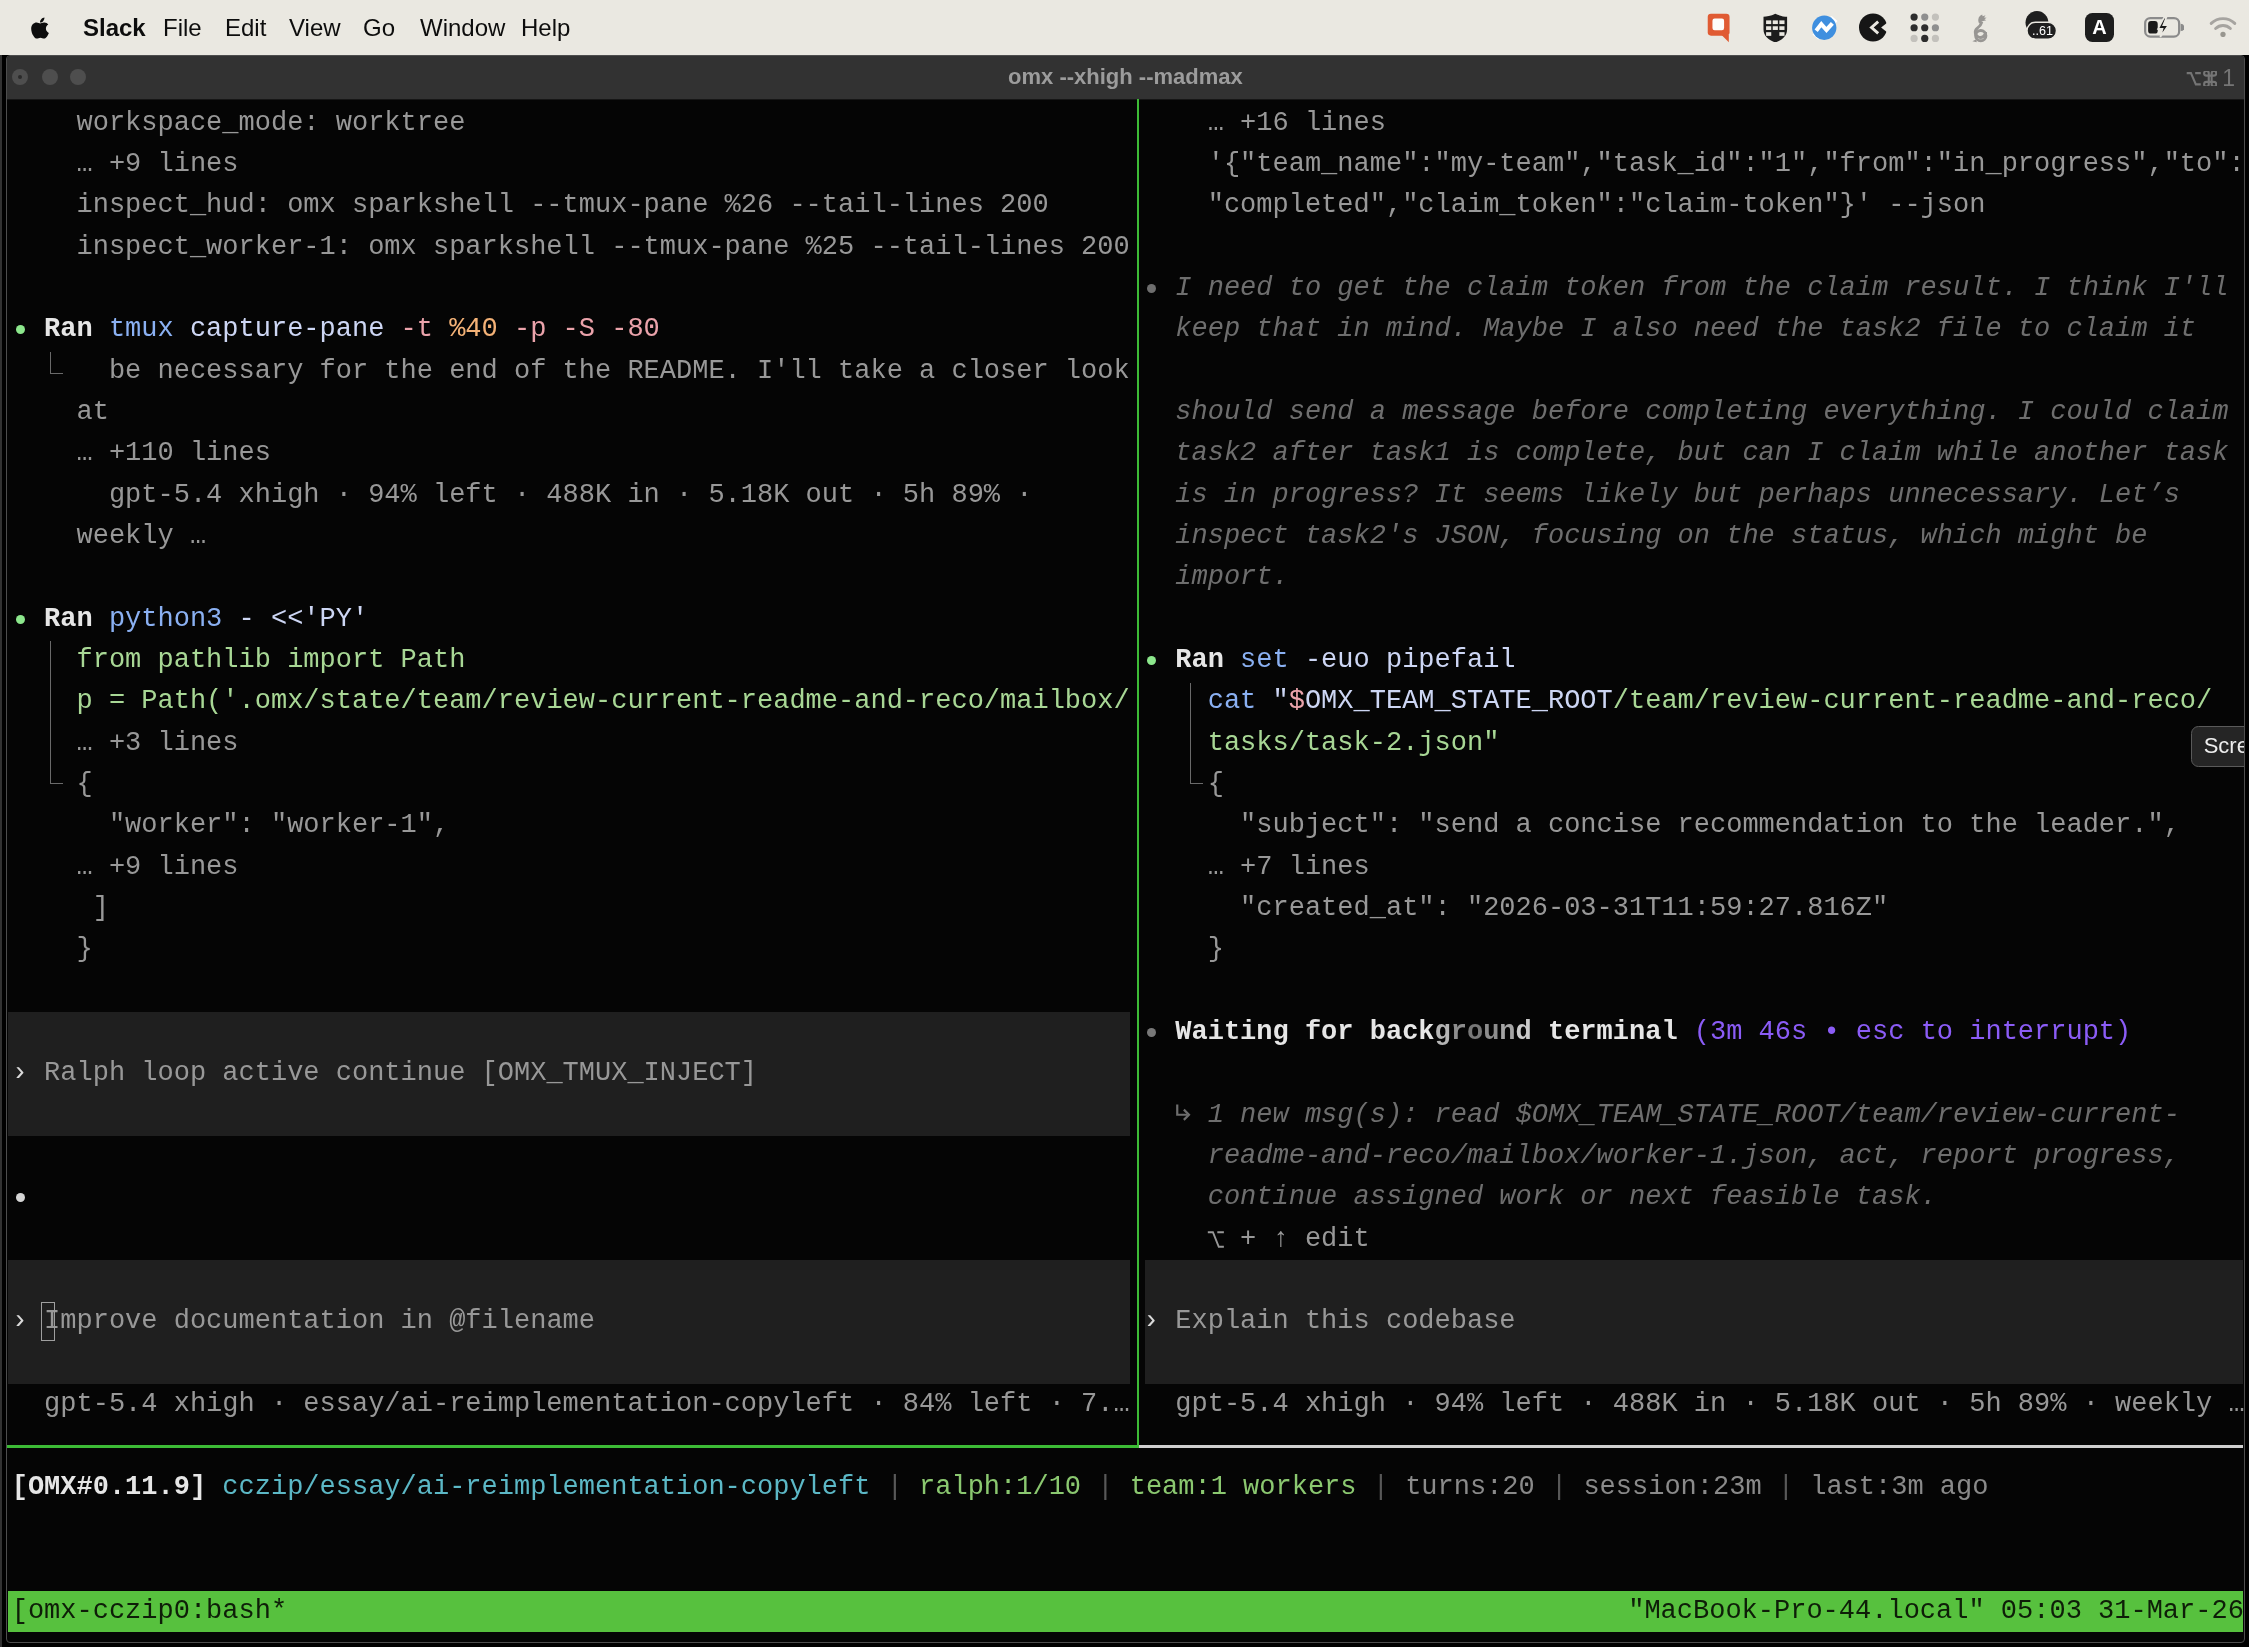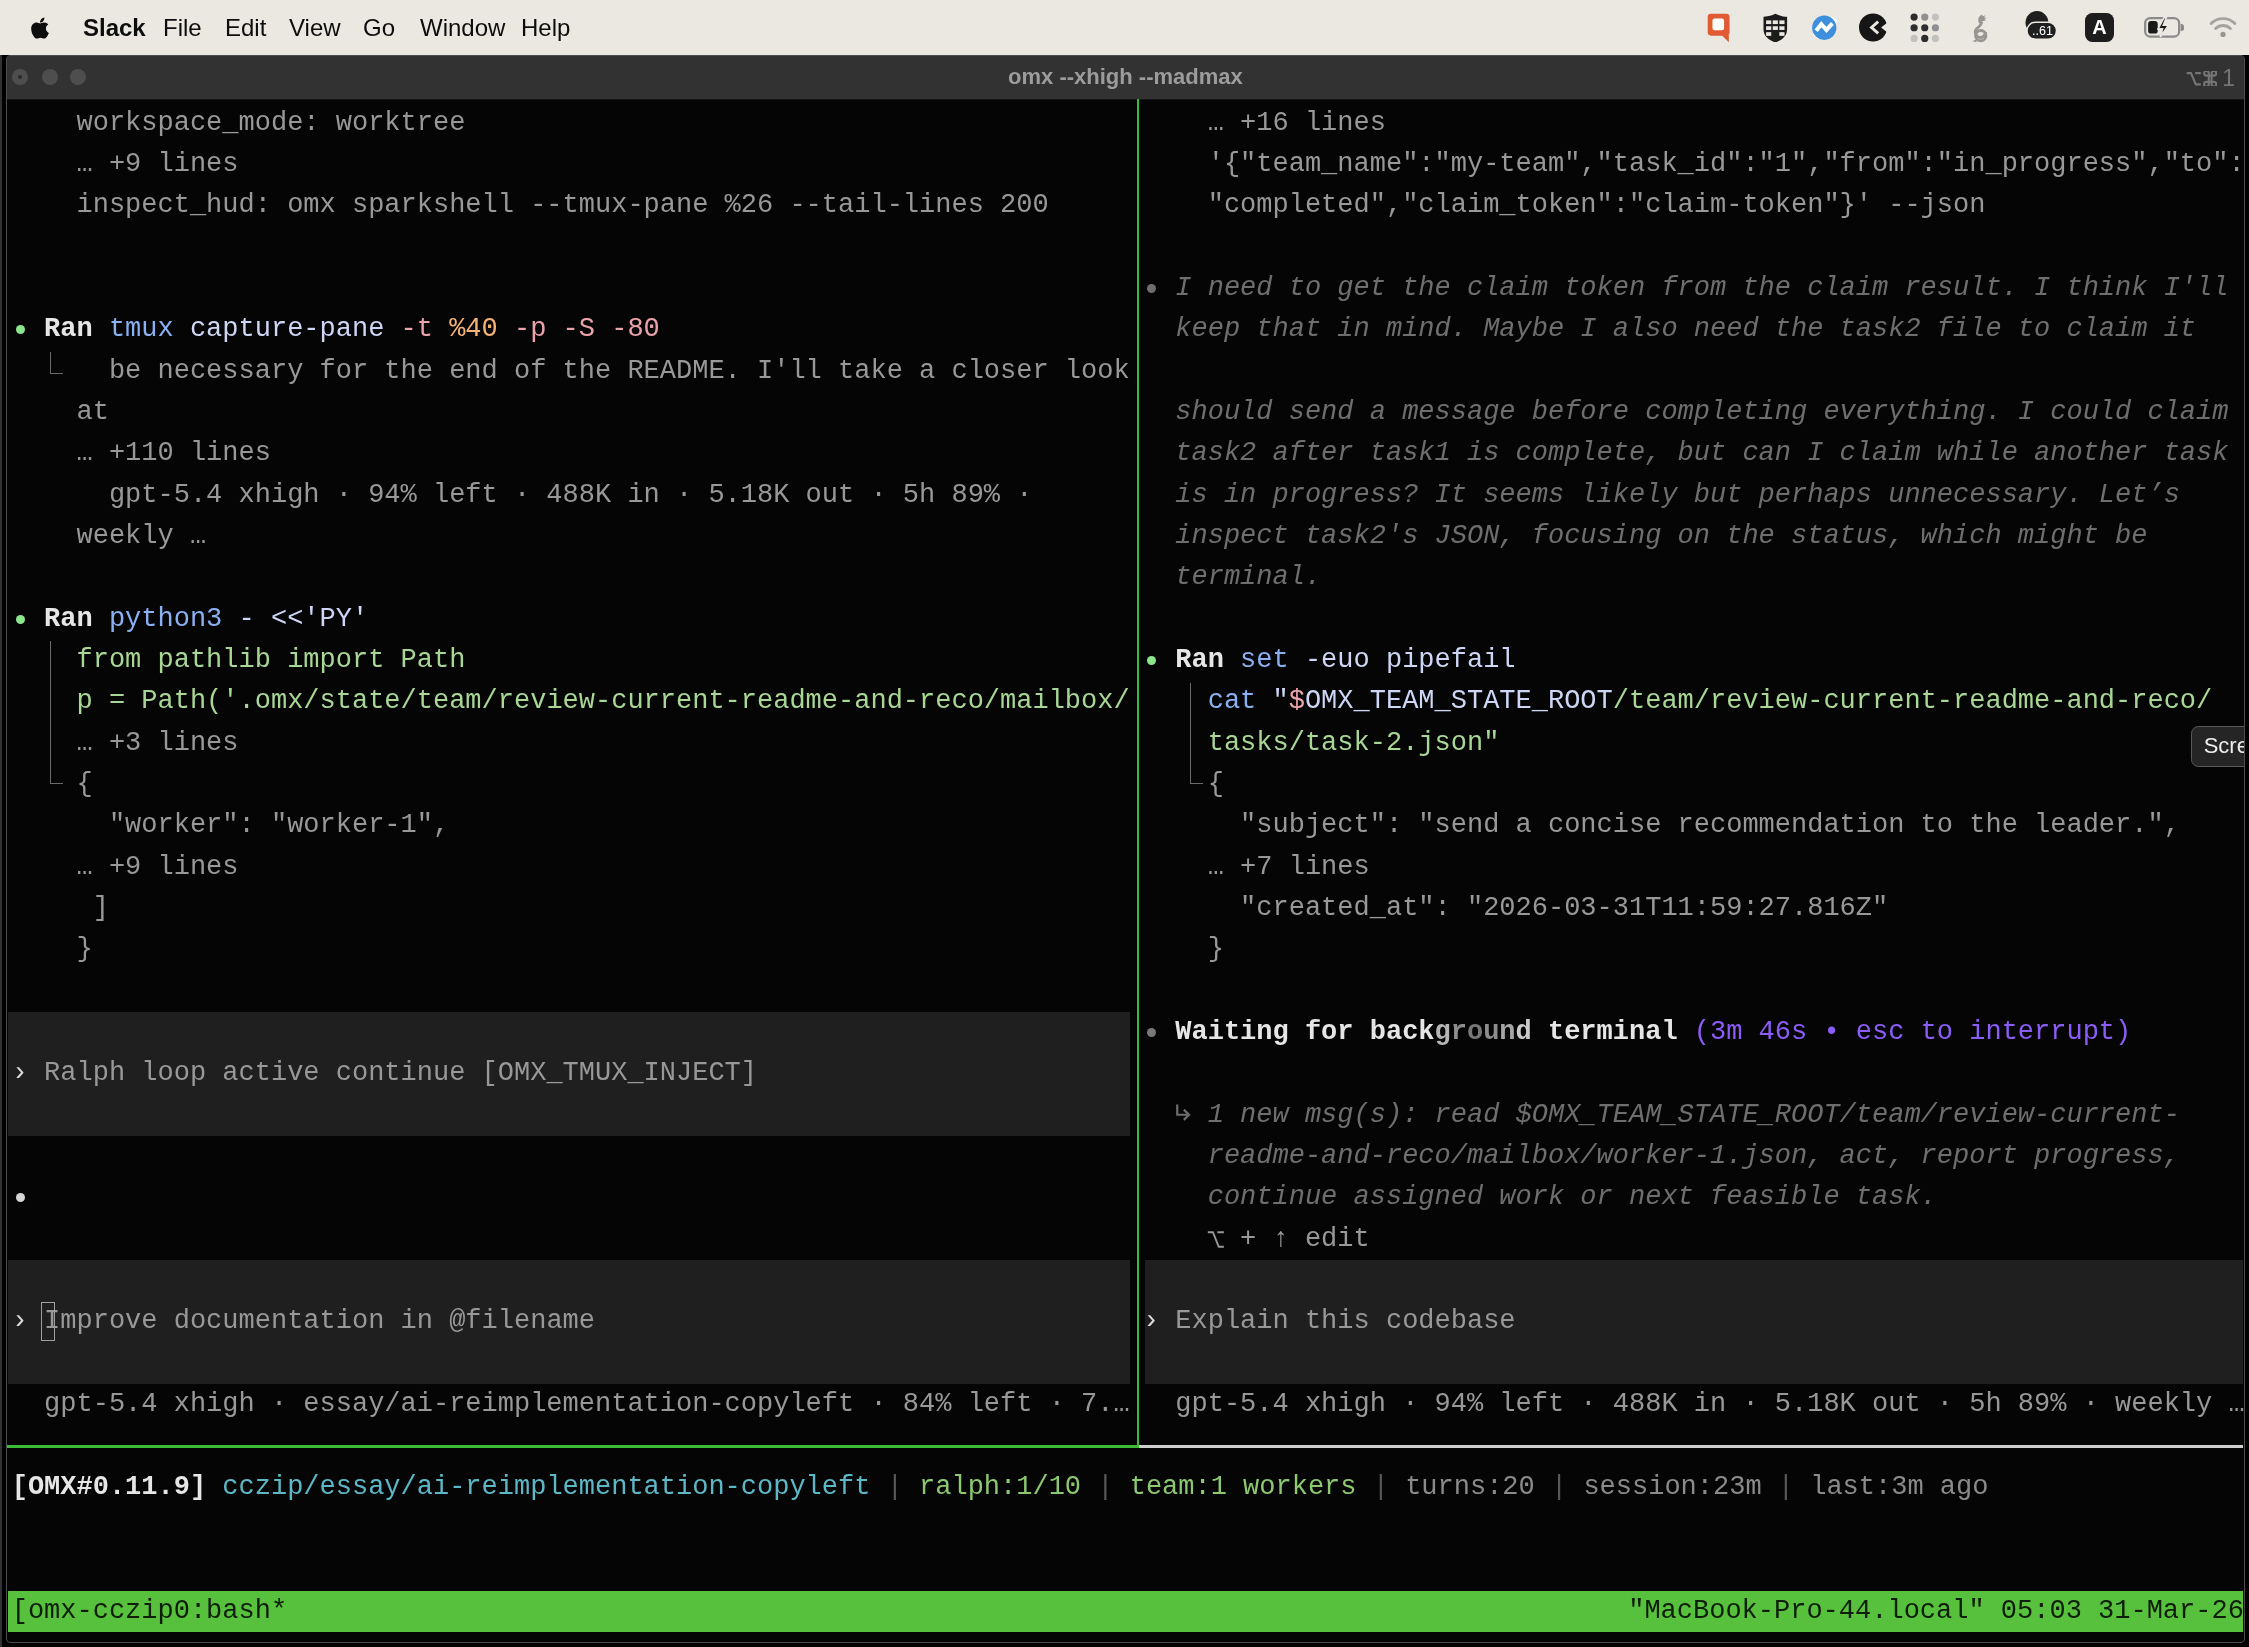--- a/index.html
+++ b/index.html
@@ -119,20 +119,21 @@
         <path d="M29 6.5 a3.3 3.3 0 1 1 3.3-3.3 V18.8 a3.3 3.3 0 1 1-3.3-3.3 H39.7 a3.3 3.3 0 1 1-3.3 3.3 V3.2 a3.3 3.3 0 1 1 3.3 3.3 Z"></path>
       </g>
     </svg>
     <div style="position:absolute;right:8.9px;top:0;height:43px;line-height:45px;font-family:'Liberation Sans',sans-serif;font-size:23px;color:#757575">1</div>
 <div class="gbox" style="left:1.5px;top:956px;width:1122px;height:124px"></div>
 <div class="gbox" style="left:1.5px;top:1204px;width:1122px;height:124px"></div>
 <div class="gbox" style="left:1138px;top:1204px;width:1098px;height:124px"></div>
 <div class="r" style="left:4.8px;top:47px">    workspace_mode: worktree</div>
 <div class="r" style="left:4.8px;top:88px">    … +9 lines</div>
 <div class="r" style="left:4.8px;top:129px">    inspect_hud: omx sparkshell --tmux-pane %26 --tail-lines 200</div>
+<div class="r" style="left:4.8px;top:171px">    inspect_worker-1: omx sparkshell --tmux-pane %25 --tail-lines 200</div>
 <div style="position:absolute;left:9.4px;top:269px;width:9.2px;height:9.2px;border-radius:50%;background:#8ce78c"></div>
 <div class="r" style="left:4.8px;top:253px">  <span class="w">Ran</span> <span class="bl">tmux</span> <span class="lv">capture-pane</span> <span class="pk">-t</span> <span class="pc">%40</span> <span class="pk">-p</span> <span class="pk">-S</span> <span class="pk">-80</span></div>
 <div class="r" style="left:4.8px;top:295px">      be necessary for the end of the README. I'll take a closer look</div>
 <div class="r" style="left:4.8px;top:336px">    at</div>
 <div class="r" style="left:4.8px;top:377px">    … +110 lines</div>
 <div class="r" style="left:4.8px;top:419px">      gpt-5.4 xhigh · 94% left · 488K in · 5.18K out · 5h 89% ·</div>
 <div class="r" style="left:4.8px;top:460px">    weekly …</div>
 <div style="position:absolute;left:9.4px;top:559px;width:9.2px;height:9.2px;border-radius:50%;background:#8ce78c"></div>
 <div class="r" style="left:4.8px;top:543px">  <span class="w">Ran</span> <span class="bl">python3</span> <span class="lv">- &lt;&lt;'PY'</span></div>
 <div class="r" style="left:4.8px;top:584px">    <span class="gr">from pathlib import Path</span></div>
@@ -152,21 +153,21 @@
 <div class="r" style="left:1136px;top:47px">    … +16 lines</div>
 <div class="r" style="left:1136px;top:88px">    '{"team_name":"my-team","task_id":"1","from":"in_progress","to":</div>
 <div class="r" style="left:1136px;top:129px">    "completed","claim_token":"claim-token"}' --json</div>
 <div style="position:absolute;left:1140px;top:228px;width:9.2px;height:9.2px;border-radius:50%;background:#6e6e6e"></div>
 <div class="r" style="left:1136px;top:212px">  <span class="it">I need to get the claim token from the claim result. I think I'll</span></div>
 <div class="r" style="left:1136px;top:253px">  <span class="it">keep that in mind. Maybe I also need the task2 file to claim it</span></div>
 <div class="r" style="left:1136px;top:336px">  <span class="it">should send a message before completing everything. I could claim</span></div>
 <div class="r" style="left:1136px;top:377px">  <span class="it">task2 after task1 is complete, but can I claim while another task</span></div>
 <div class="r" style="left:1136px;top:419px">  <span class="it">is in progress? It seems likely but perhaps unnecessary. Let’s</span></div>
 <div class="r" style="left:1136px;top:460px">  <span class="it">inspect task2's JSON, focusing on the status, which might be</span></div>
-<div class="r" style="left:1136px;top:501px">  <span class="it">terminal.</span></div>
+<div class="r" style="left:1136px;top:501px">  <span class="it">import.</span></div>
 <div style="position:absolute;left:1140px;top:600px;width:9.2px;height:9.2px;border-radius:50%;background:#8ce78c"></div>
 <div class="r" style="left:1136px;top:584px">  <span class="w">Ran</span> <span class="bl">set</span> <span class="lv">-euo pipefail</span></div>
 <div class="r" style="left:1136px;top:625px">    <span class="bl">cat</span> <span class="lv">"</span><span class="pk">$</span><span class="lv">OMX_TEAM_STATE_ROOT</span><span class="gr">/team/review-current-readme-and-reco/</span></div>
 <div class="r" style="left:1136px;top:667px">    <span class="gr">tasks/task-2.json"</span></div>
 <div class="r" style="left:1136px;top:708px">    {</div>
 <div class="r" style="left:1136px;top:749px">      "subject": "send a concise recommendation to the leader.",</div>
 <div class="r" style="left:1136px;top:791px">    … +7 lines</div>
 <div class="r" style="left:1136px;top:832px">      "created_at": "2026-03-31T11:59:27.816Z"</div>
 <div class="r" style="left:1136px;top:873px">    }</div>
 <div style="position:absolute;left:1140px;top:972px;width:9.2px;height:9.2px;border-radius:50%;background:#787878"></div>

